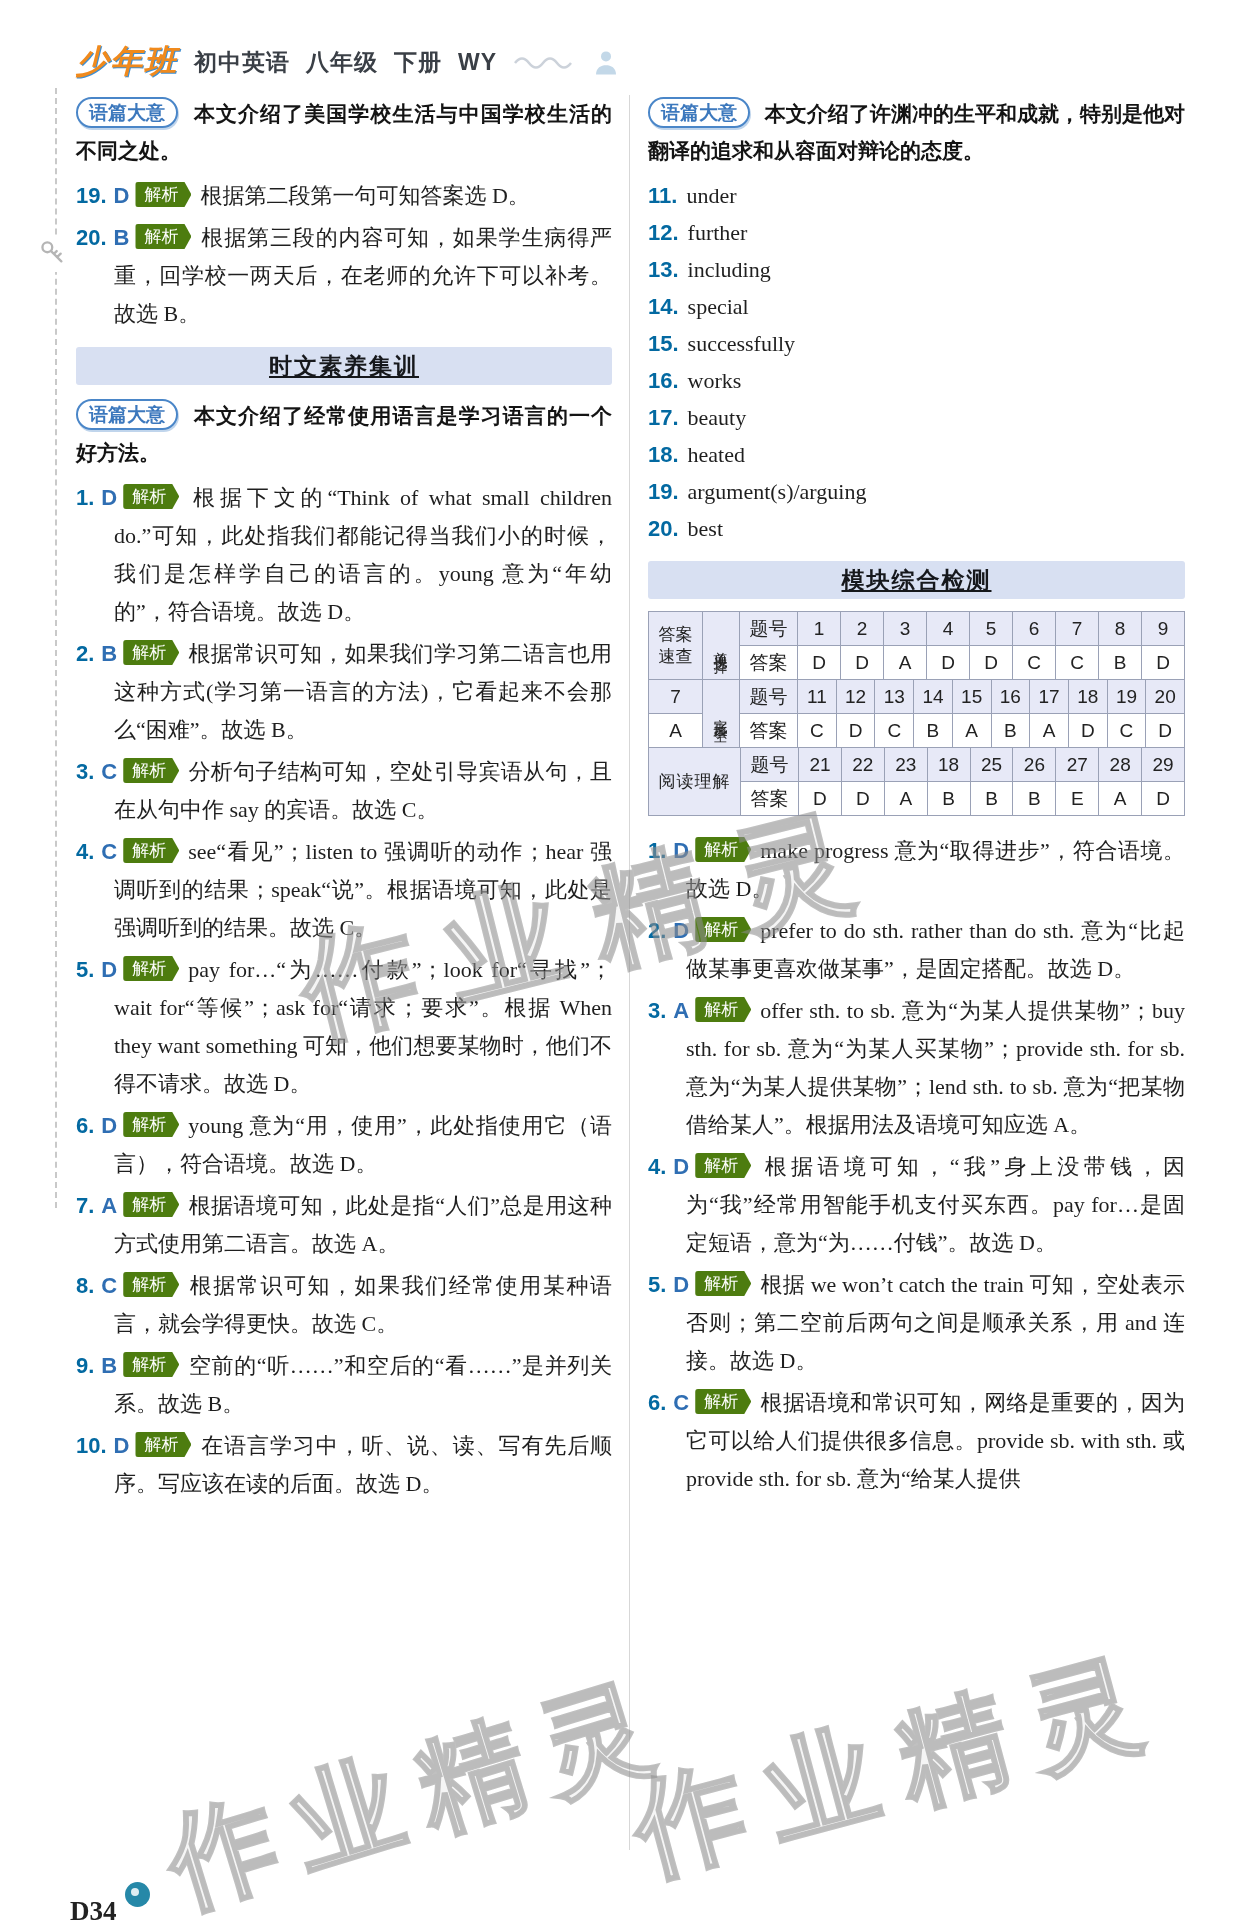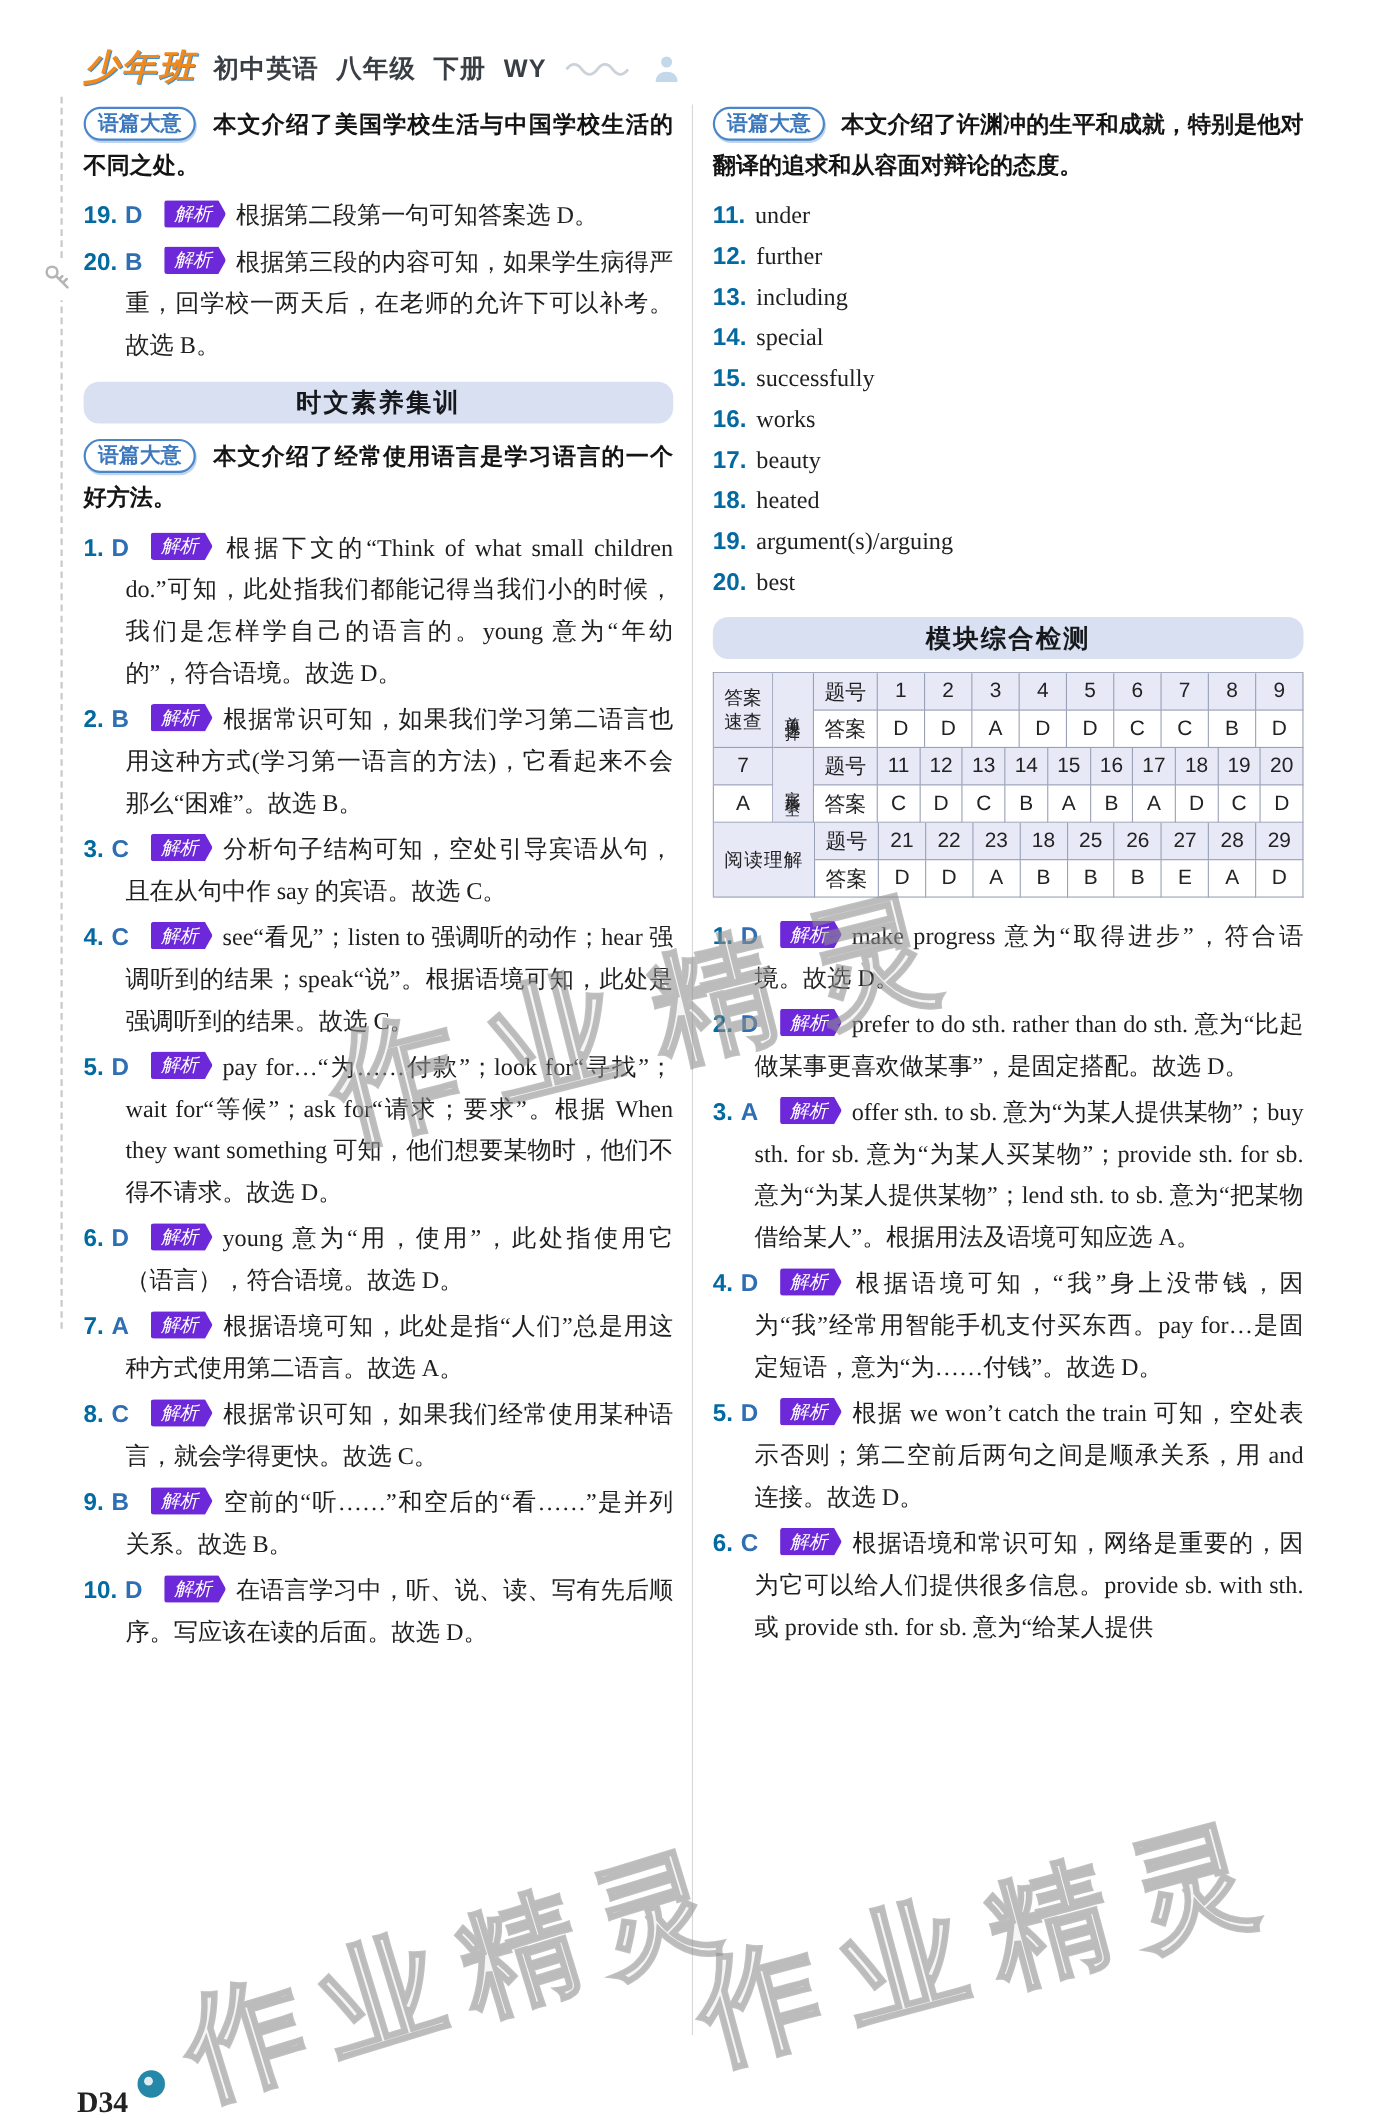--- a/index.html
+++ b/index.html
@@ -47,37 +47,38 @@
 
   
   .item {
     font-size:22px; line-height:38px; text-align:justify;
     padding-left:38px; text-indent:-38px; margin-bottom:4px;
   }
   .qnum { color:#0369a1; font-weight:bold; font-family:"Liberation Sans", sans-serif; }
   .qans { color:#2f6eb3; font-weight:bold; font-family:"Liberation Sans", sans-serif; margin:0 4px 0 7px; }
   .jiexi {
     display:inline-block; text-indent:0;
-    background:#6d28d9; color:#ffffff;
-    font-family:"Liberation Sans", sans-serif; font-size:17px; font-style:italic;
-    line-height:25px; padding:0 13px 0 9px; margin:0 9px 0 16px;
+    background:#4d7c0f; color:#ffffff;
+    font-family:"Liberation Sans", sans-serif; font-size:17px; 
+    line-height:25px; padding:0 13px 0 9px; margin:0 9px 0 2px;
     clip-path:polygon(0 0, calc(100% - 7px) 0, 100% 50%, calc(100% - 7px) 100%, 0 100%);
     border-radius:3px; vertical-align:3px;
   }
 
   
   .fill { font-size:22px; line-height:37px; }
   .fill .word { margin-left:9px; }
 
   
   .secbar {
     background:#d8e0f2; color:#16181c; text-align:center;
     font-family:"Liberation Sans", sans-serif; font-weight:bold; font-size:23px;
-    line-height:38px; border-radius:14px; margin:14px 0 12px;
+    line-height:38px; border-radius:3px; margin:14px 0 12px;
     letter-spacing:2px;
+    text-decoration:underline;
   }
 
   
   .anskey {
     border-top:1.5px solid #9aa1b6; border-left:1.5px solid #9aa1b6;
     margin:4px 0 16px; font-family:"Liberation Sans", sans-serif; font-size:19px; color:#222;
   }
   .tsec { display:flex; align-items:stretch; }
   .tl {
     border-right:1px solid #9aa1b6; border-bottom:1px solid #9aa1b6;

